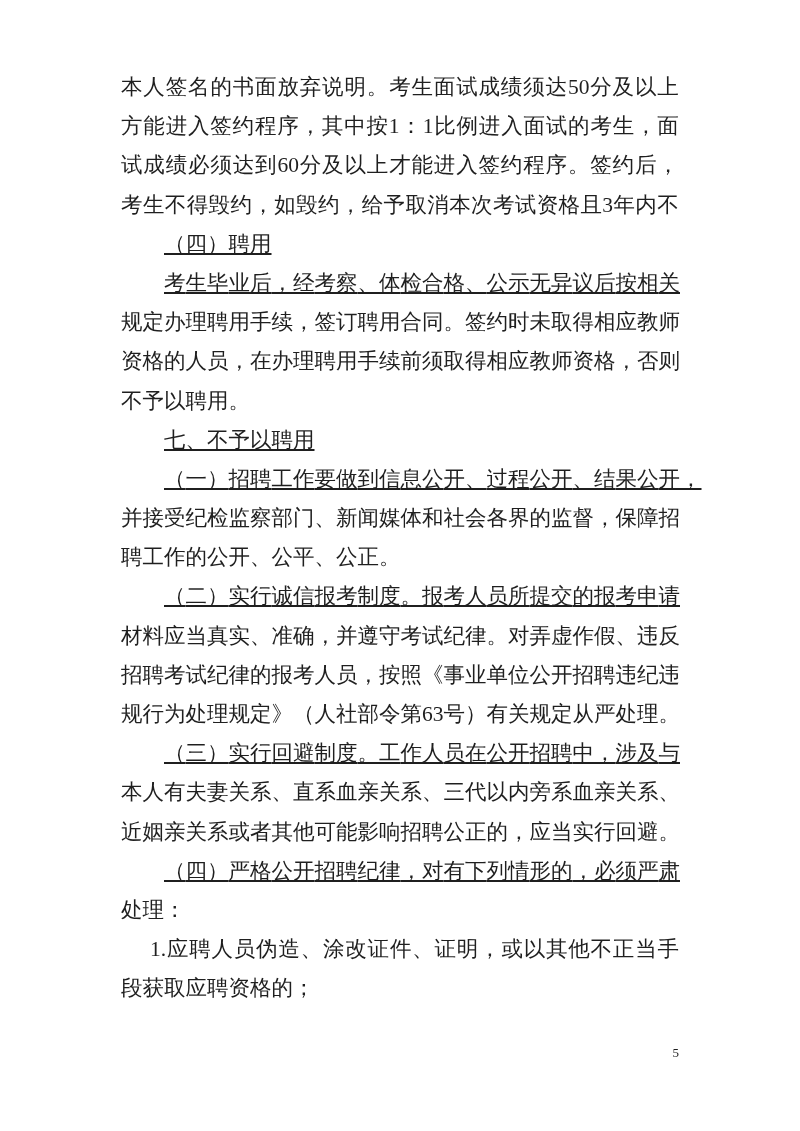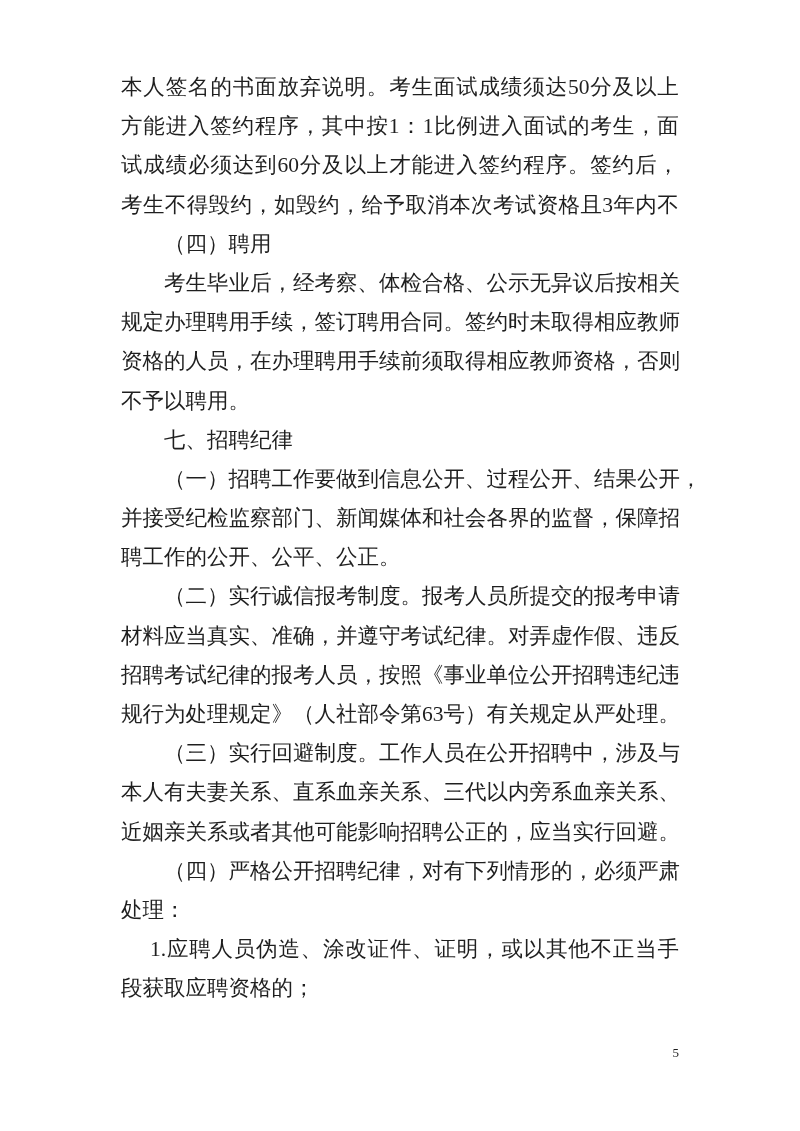--- a/index.html
+++ b/index.html
@@ -33,21 +33,21 @@
     line-height: 39.2px;
     white-space: nowrap;
   }
   
   .line.j {
     display: flex;
     justify-content: space-between;
   }
   .line.j span { display: inline-block; }
   
-  .indent-body { padding-left: 43px; }
+  .indent-body { padding-left: 43px; text-decoration: underline; }
   .indent-num  { padding-left: 29px; }
   .footer {
     position: absolute;
     left: 121px;
     top: 1045px;
     width: 558px;
     text-align: right;
     font-size: 13px;
     line-height: 16px;
     color: #1f1f1f;
@@ -252,21 +252,21 @@
           <span>师</span>
           <span>资</span>
           <span>格</span>
           <span>，</span>
           <span>否</span>
           <span>则</span>
         </div>
         <div class="line">不予以聘用。</div>
       </div>
       <div class="para">
-        <div class="line indent-body">七、招聘纪律</div>
+        <div class="line indent-body">七、不予以聘用</div>
       </div>
       <div class="para">
         <div class="line j indent-body">
           <span>（</span>
           <span>一</span>
           <span>）</span>
           <span>招</span>
           <span>聘</span>
           <span>工</span>
           <span>作</span>

